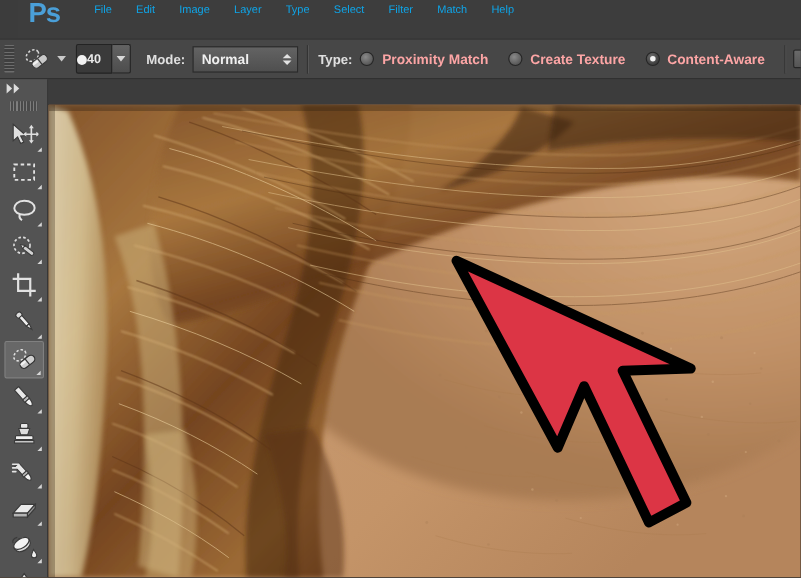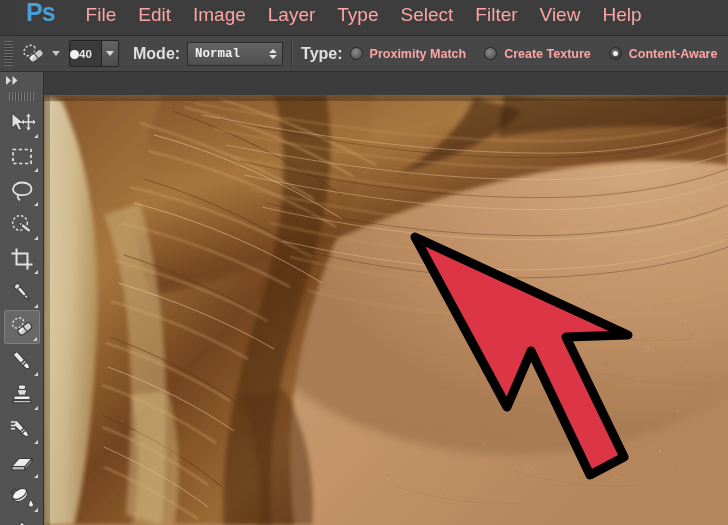--- a/index.html
+++ b/index.html
@@ -32,22 +32,22 @@
     font-family: "Liberation Sans", sans-serif;
     font-weight: bold;
     font-size: 25px;
     color: #4a9fd8;
     letter-spacing: -1px;
     margin-right: 20px;
     line-height: 1;
     user-select: none;
   }
   .menu-item {
-    color: #fca5a5;
-    font-size: 19px;
+    color: #0ea5e9;
+    font-size: 10px;
     padding: 4px 11px;
     white-space: nowrap;
     cursor: default;
   }
 
   
   .optionsbar {
     position: absolute; left: 0; top: 35px;
     width: 728px; height: 37px;
     background: #474747;
@@ -117,36 +117,35 @@
   }
   .brush-drop i {
     width: 0; height: 0;
     border-left: 4px solid transparent;
     border-right: 4px solid transparent;
     border-top: 5px solid #d8d8d8;
     display: block;
   }
   .opt-label {
     color: #e0e0e0;
-    font-size: 16px;
+    font-size: 12px;
     font-weight: bold;
     margin: 0 7px 0 14px;
     white-space: nowrap;
   }
   .mode-select {
     width: 96px; height: 24px;
     background: linear-gradient(to bottom, #636363, #4f4f4f);
     border: 1px solid #2b2b2b;
     border-radius: 0;
     display: flex; align-items: center;
     justify-content: space-between;
     box-sizing: border-box;
     padding: 0 5px 0 7px;
     flex: none;
-    font-family: Liberation Mono, monospace;
   }
   .mode-select span {
     color: #f0f0f0;
     font-size: 12.5px;
     font-weight: bold;
   }
   .spin {
     display: flex; flex-direction: column;
     gap: 2px;
     align-items: center;
@@ -312,21 +311,21 @@
 
   <div class="menubar">
     <div class="ps-logo">Ps</div>
     <div class="menu-item">File</div>
     <div class="menu-item">Edit</div>
     <div class="menu-item">Image</div>
     <div class="menu-item">Layer</div>
     <div class="menu-item">Type</div>
     <div class="menu-item">Select</div>
     <div class="menu-item">Filter</div>
-    <div class="menu-item">View</div>
+    <div class="menu-item">Match</div>
     <div class="menu-item">Help</div>
   </div>
 
   <div class="optionsbar">
 
     <div class="opt-grip"></div>
 
     <div class="tool-preview">
       <svg width="26" height="24" viewBox="0 0 26 24">
         <ellipse cx="9.5" cy="8.5" rx="6.2" ry="4.6" transform="rotate(-38 9.5 8.5)" fill="none" stroke="#d9d9d9" stroke-width="1.4" stroke-dasharray="2.2 1.8"></ellipse>

